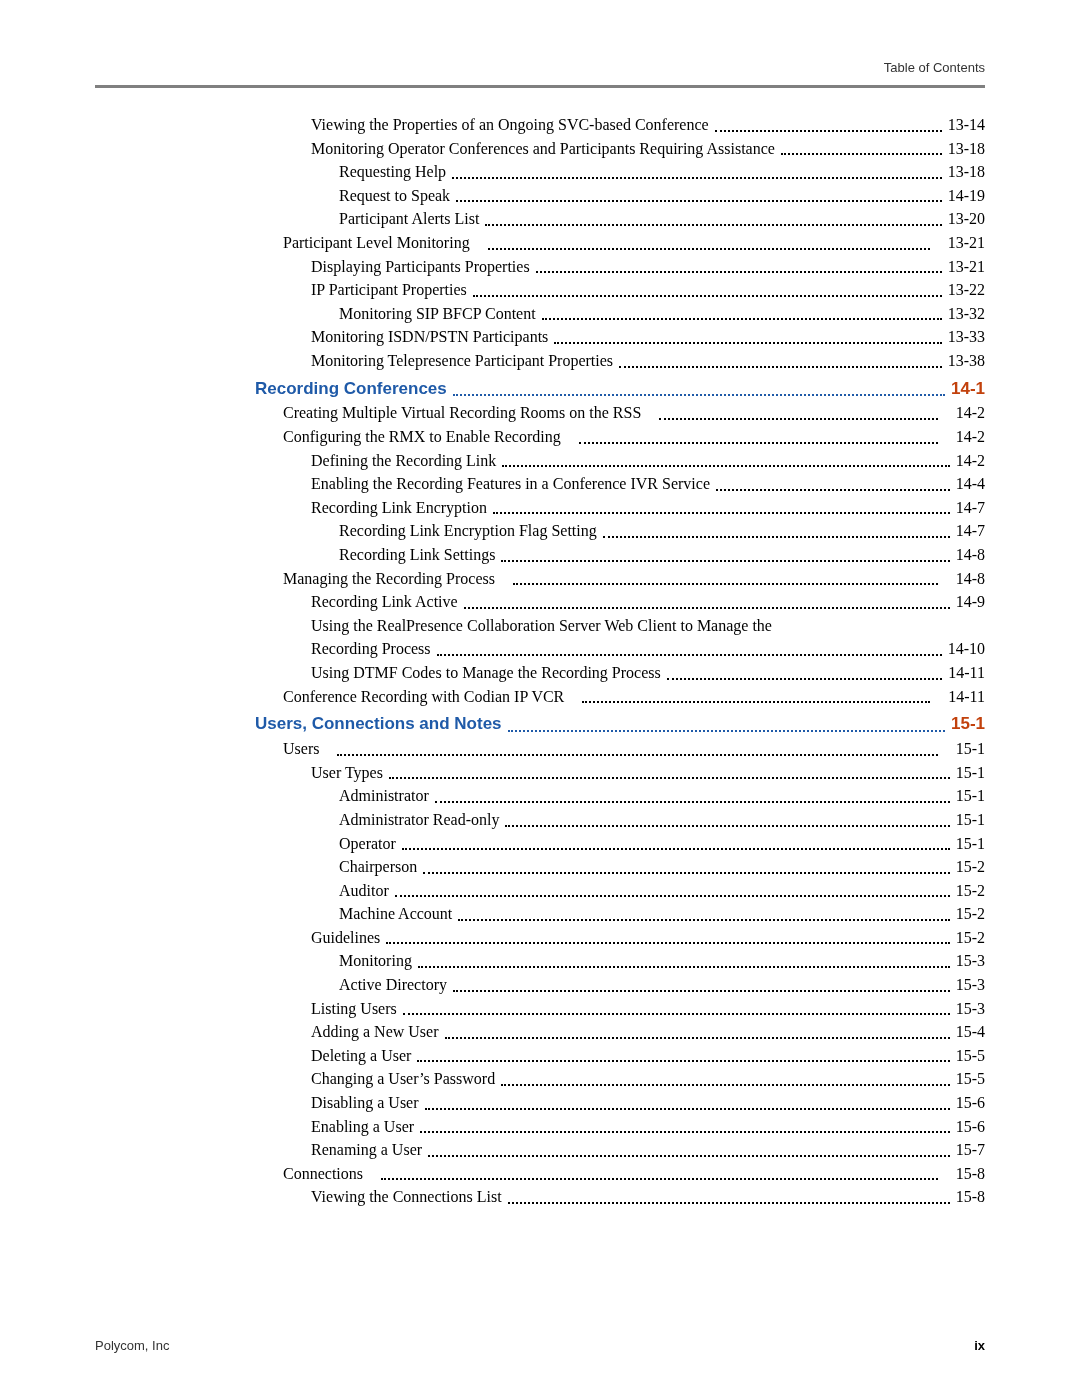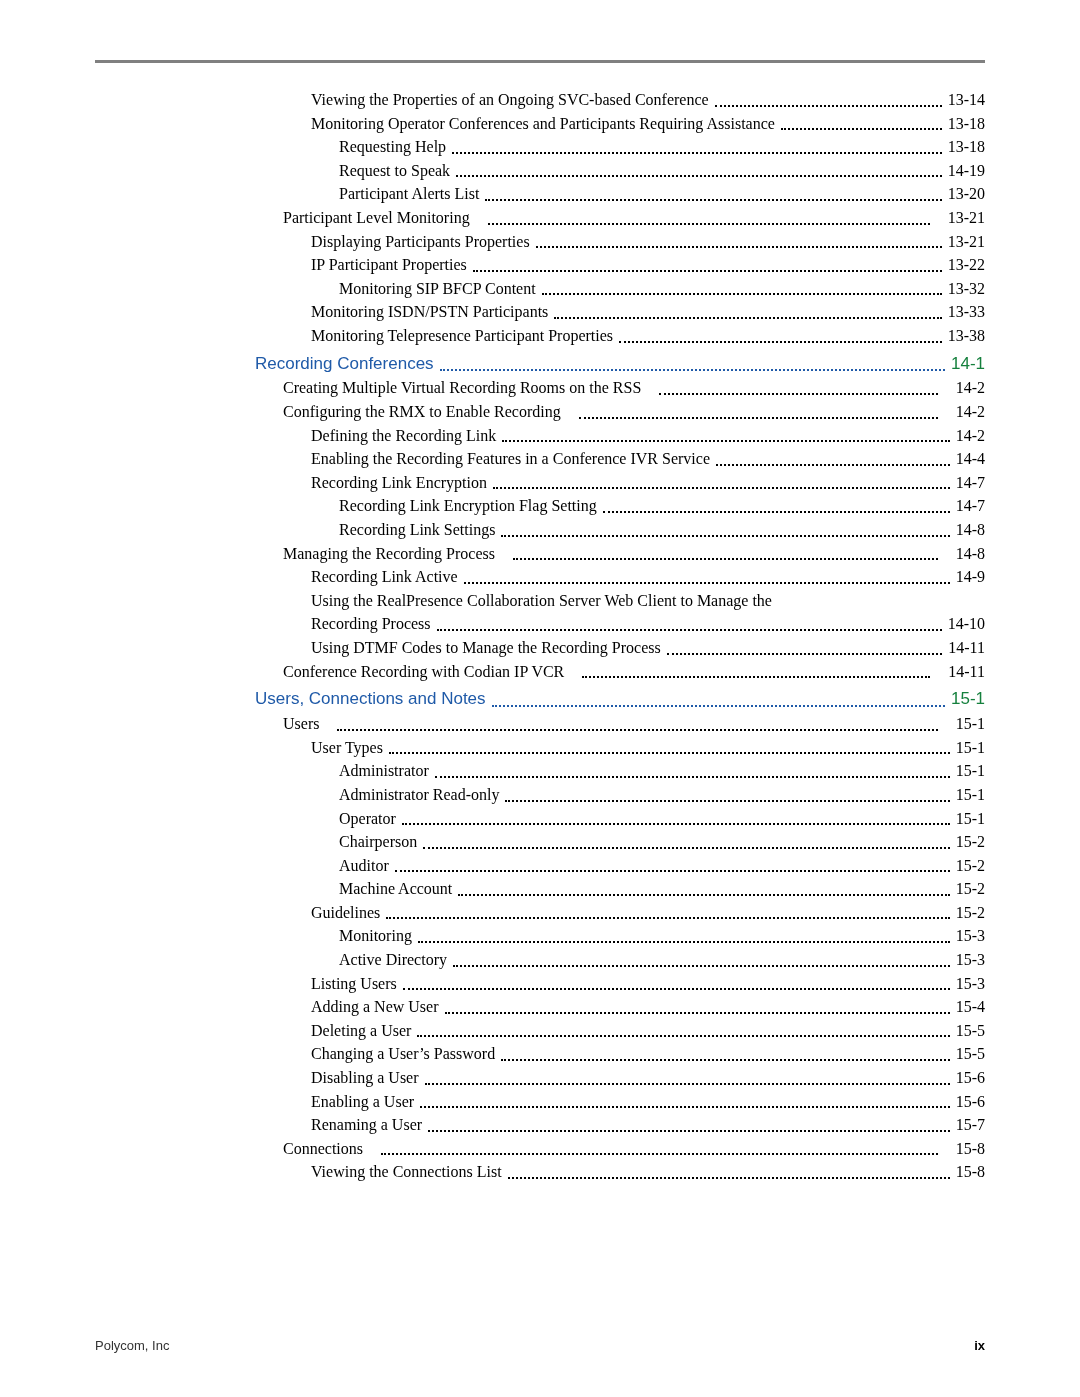--- a/index.html
+++ b/index.html
@@ -54,30 +54,30 @@
     min-width: 8px;
     height: 0.9em;
   }
   .toc-row .pagenum {
     flex: 0 0 auto;
     padding-left: 4px;
   }
 
   .chapter {
     font-family: Arial, Helvetica, sans-serif;
-    font-weight: normal;
+    font-weight: bold;
     color: #1f5aa8;
     font-size: 17px;
     margin-top: 6px;
     margin-bottom: 2px;
   }
   .chapter .leader {
     border-bottom: 2px dotted #1f5aa8;
   }
-  .chapter .pagenum { color: #15803d; }
+  .chapter .pagenum { color: #c2410c; }
 
   .lvl0 { padding-left: 0px; }
   .lvl1 { padding-left: 28px; gap: 12px; }
   .lvl2 { padding-left: 56px; }
   .lvl3 { padding-left: 84px; }
 
   .footer {
     position: absolute;
     left: 95px;
     right: 95px;
@@ -92,20 +92,21 @@
   .footer .page-number {
     font-weight: bold;
     color: #000;
   }
 </style>
 </head>
 <body>
 
 <div class="page">
 
+  <div class="header-right">Table of Contents</div>
   <hr class="hrule">
 
   <div class="toc" id="toc">
       <div class="toc-row lvl2">
         <span class="label">Viewing the Properties of an Ongoing SVC-based Conference</span>
         <span class="leader"></span>
         <span class="pagenum">13-14</span>
       </div>
       <div class="toc-row lvl2">
         <span class="label">Monitoring Operator Conferences and Participants Requiring Assistance</span>

